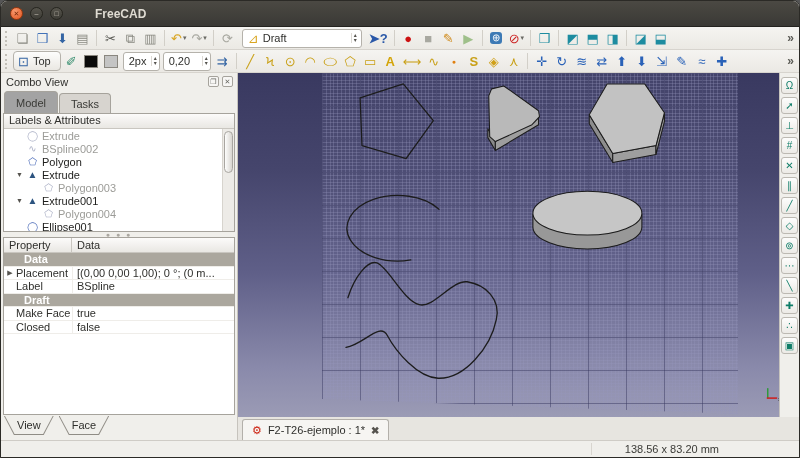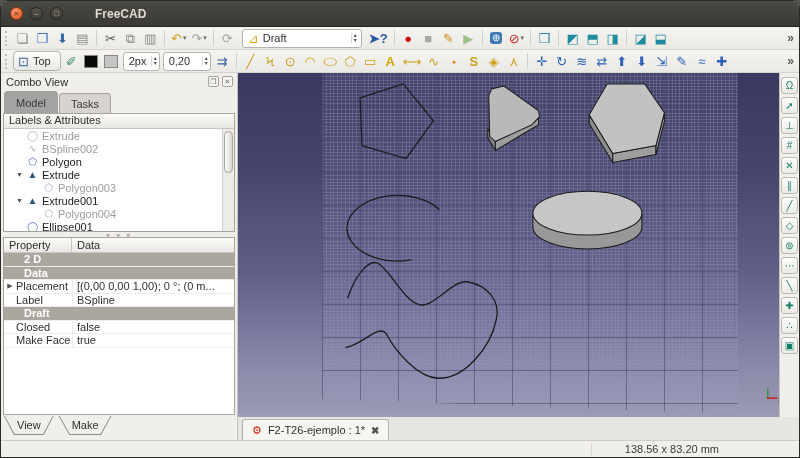--- a/index.html
+++ b/index.html
@@ -377,51 +377,50 @@
             <div class="vthumb"></div>
           </div>
       </div>
       <div class="splitter">●&nbsp;●&nbsp;●</div>
       <div class="propframe">
         <div class="propheader">
           <span class="col-prop">Property</span>
           <span>Data</span>
         </div>
         <div id="proprows">
-            <div class="prow group">2 D</div>
             <div class="prow group">Data</div>
             <div class="prow">
               <span class="pexp">▶</span>
               <span class="pname">Placement</span>
               <span class="pval">[(0,00 0,00 1,00); 0 °; (0 m...</span>
             </div>
             <div class="prow">
               <span class="pexp"></span>
               <span class="pname">Label</span>
               <span class="pval">BSpline</span>
             </div>
             <div class="prow group">Draft</div>
             <div class="prow">
               <span class="pexp"></span>
+              <span class="pname">Make Face</span>
+              <span class="pval">true</span>
+            </div>
+            <div class="prow">
+              <span class="pexp"></span>
               <span class="pname">Closed</span>
               <span class="pval">false</span>
-            </div>
-            <div class="prow">
-              <span class="pexp"></span>
-              <span class="pname">Make Face</span>
-              <span class="pval">true</span>
             </div>
           </div>
       </div>
       <div class="bottomtabs" id="bottomtabs">
           <div class="btabw">
             <div class="btab">View</div>
           </div>
           <div class="btabw">
-            <div class="btab">Make</div>
+            <div class="btab">Face</div>
           </div>
         </div>
     </div>
 
     <div class="centercol">
       <div class="viewrow">
         <div class="viewport">
           <div class="grid"></div>
           <svg class="vpsvg" viewBox="204 72 576 346" preserveAspectRatio="none">
 

